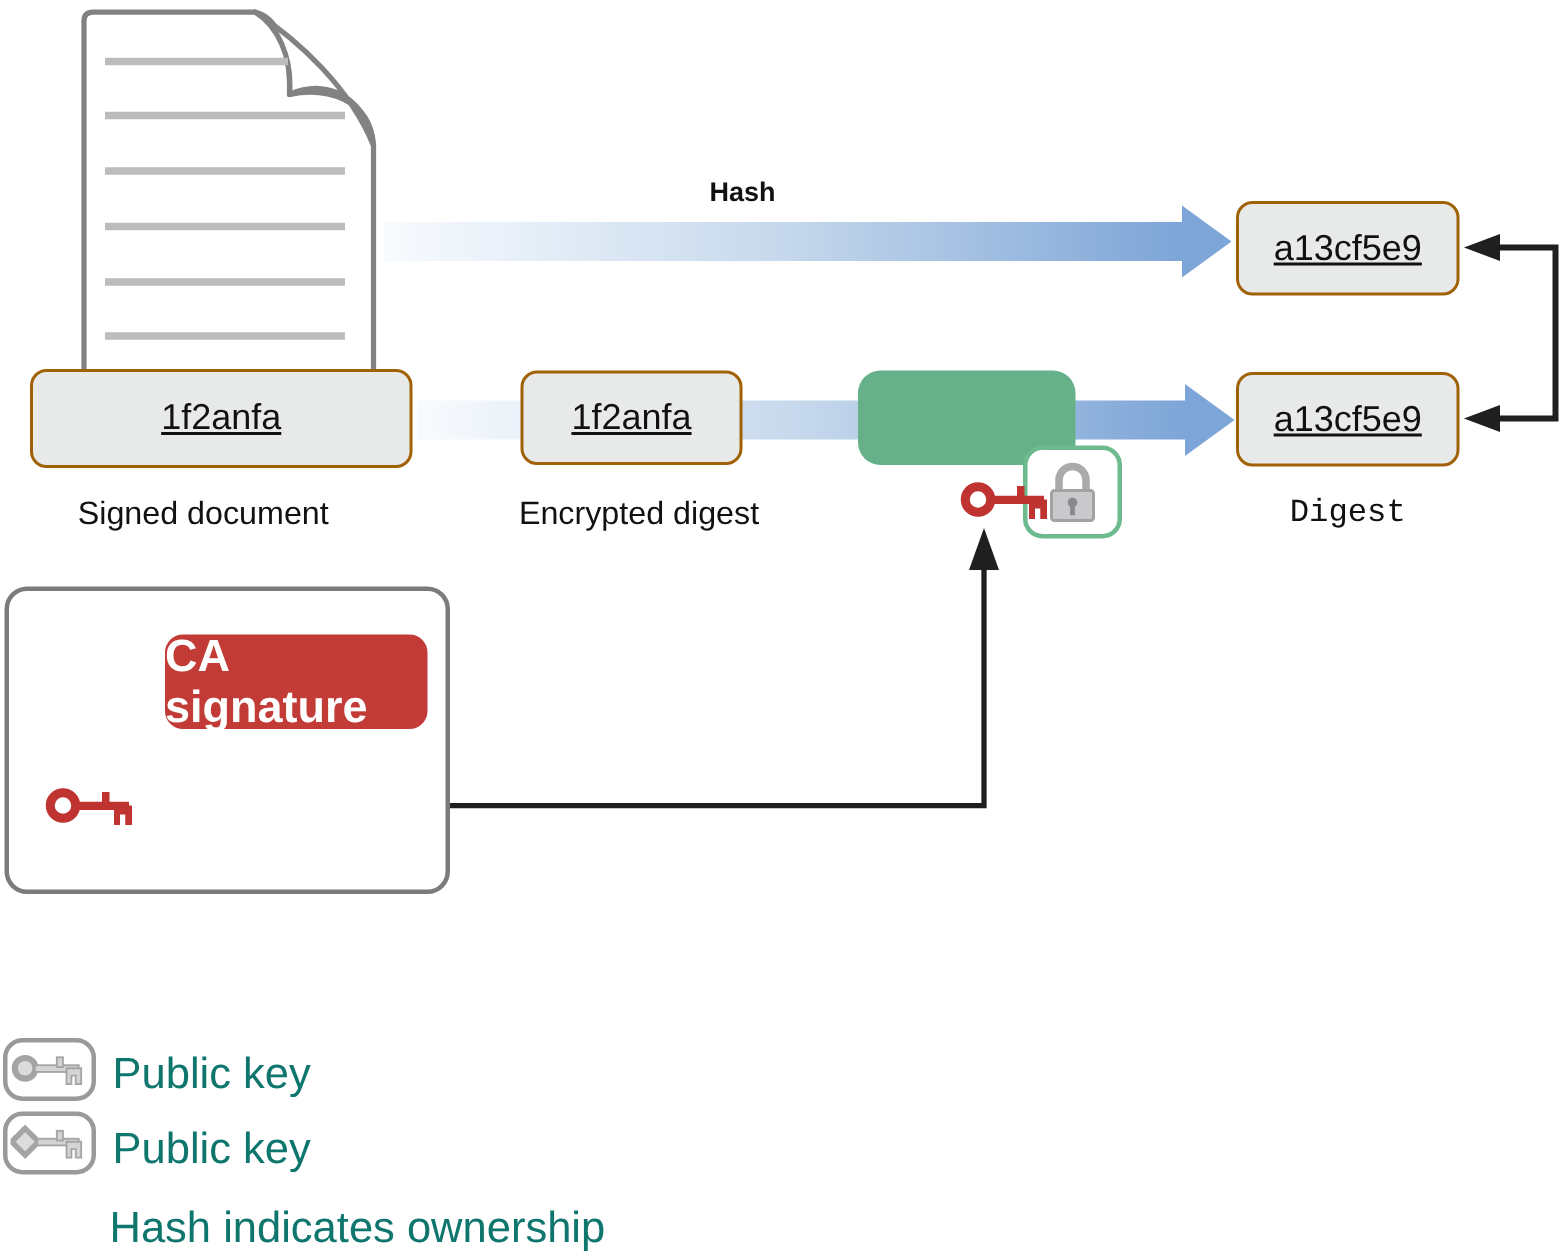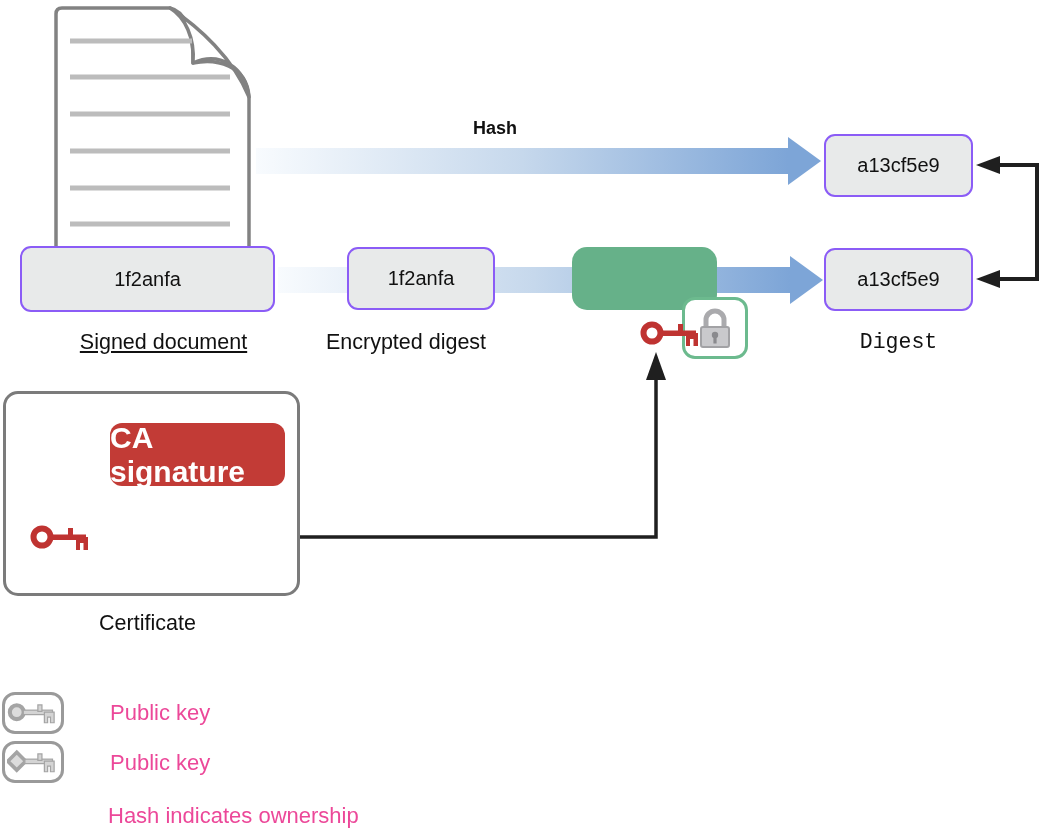--- a/index.html
+++ b/index.html
@@ -4,23 +4,23 @@
 <style>
   html,body{margin:0;padding:0;background:#ffffff;}
   #canvas{
     position:relative;width:1044px;height:836px;background:#ffffff;
     font-family:"Liberation Sans","DejaVu Sans",sans-serif;color:#1a1a1a;
     overflow:hidden;
   }
   .abs{position:absolute;}
   svg{display:block;}
   .hashbox{
-    background:#e8eaea;border:2px solid #8b5cf6;border-radius:11px;
+    background:#e8eaea;border:2px solid #a16207;border-radius:11px;
     display:flex;align-items:center;justify-content:center;
-    font-size:20px;color:#111;box-sizing:border-box;
+    font-size:24px;color:#111;box-sizing:border-box;text-decoration:underline;
   }
   .caption{
     font-size:21.5px;color:#111;text-align:center;white-space:nowrap;
   }
   .green-box{background:#66b189;border-radius:15px;}
   .lock-card{
     background:#ffffff;border:3px solid #6cba8e;border-radius:13px;
     box-sizing:border-box;display:flex;align-items:center;justify-content:center;
   }
   .cert-box{
@@ -28,21 +28,21 @@
     box-sizing:border-box;
   }
   .ca-box{
     background:#c23b36;border-radius:12px;display:flex;align-items:center;
     justify-content:center;color:#ffffff;font-weight:bold;font-size:30px;
   }
   .badge{
     background:#ffffff;border:3px solid #9a9a9a;border-radius:13px;
     box-sizing:border-box;display:flex;align-items:center;justify-content:center;
   }
-  .legend-label{font-size:22px;color:#ec4899;white-space:nowrap;margin-left:35px;}
+  .legend-label{font-size:29px;color:#0f766e;white-space:nowrap;}
   .hash-title{font-size:18px;font-weight:bold;text-align:center;color:#111;}
 </style>
 </head>
 <body>
 
 <div id="canvas">
 
   <svg class="abs" style="left:42px;top:2px;" width="212" height="248" viewBox="0 0 212 248">
     <path d="M14 12 Q14 6 20 6 L128 6 C141 9 152 26 151 61 C174 56 205 63 207 95 L207 246 L14 246 Z" fill="#ffffff" stroke="#828282" stroke-width="3.5" stroke-linejoin="round"></path>
     <path d="M128 6 C157 25 191 56 207 95 C203 65 178 49 151 61 C153 36 143 15 128 6 Z" fill="#ffffff" stroke="#828282" stroke-width="3.5" stroke-linejoin="round"></path>
@@ -85,26 +85,26 @@
       <path d="M92 537 H656 V377"></path>
       <polygon points="656,352 646,380 666,380" fill="#1f1f1f" stroke="none"></polygon>
     </g>
   </svg>
 
   <div class="abs hash-title" style="left:400px;top:118px;width:190px;">Hash</div>
 
   <div class="abs hashbox" style="left:20px;top:246px;width:255px;height:66px;">
     <span>1f2anfa</span>
   </div>
-  <div class="abs caption" style="left:36px;top:330px;width:255px;text-decoration:underline;">Signed document</div>
+  <div class="abs caption" style="left:8px;top:330px;width:255px;">Signed document</div>
 
   <div class="abs hashbox" style="left:347px;top:247px;width:148px;height:63px;">
     <span>1f2anfa</span>
   </div>
-  <div class="abs caption" style="left:316px;top:330px;width:180px;">Encrypted digest</div>
+  <div class="abs caption" style="left:336px;top:330px;width:180px;">Encrypted digest</div>
 
   <div class="abs green-box" style="left:572px;top:247px;width:145px;height:63px;"></div>
 
   <div class="abs lock-card" style="left:682px;top:297px;width:66px;height:62px;">
     <svg width="34" height="42" viewBox="0 0 34 42">
       <path d="M8 21 V13 A9 9 0 0 1 26 13 V21" fill="none" stroke="#aaaaad" stroke-width="5"></path>
       <rect x="3" y="20" width="28" height="20" rx="2" fill="#c9c9cc" stroke="#a2a2a5" stroke-width="2"></rect>
       <circle cx="17" cy="28" r="3.2" fill="#8a8a8e"></circle>
       <rect x="15.4" y="29" width="3.2" height="7.5" fill="#8a8a8e"></rect>
     </svg>
@@ -130,21 +130,20 @@
   <div class="abs ca-box" style="left:110px;top:423px;width:175px;height:63px;">
     <span>CA signature</span>
   </div>
 
   <svg class="abs" style="left:30px;top:521px;" width="64" height="34" viewBox="0 0 64 34">
     <circle cx="12" cy="16" r="8.5" fill="none" stroke="#bf3331" stroke-width="6"></circle>
     <rect x="20" y="13.5" width="36" height="5.5" fill="#bf3331"></rect>
     <rect x="38" y="7" width="5" height="8" fill="#bf3331"></rect>
     <path d="M46 16 h12 v13 h-4.5 v-7 h-3.5 v7 h-4 Z" fill="#bf3331"></path>
   </svg>
-  <div class="abs caption" style="left:40px;top:611px;width:215px;">Certificate</div>
 
   <div class="abs badge" style="left:2px;top:692px;width:62px;height:42px;">
     <svg width="52" height="28" viewBox="0 0 64 34">
       <circle cx="12" cy="16" r="8.5" fill="#dcdcdc" stroke="#a4a4a4" stroke-width="5"></circle>
       <rect x="20" y="13.5" width="36" height="5.5" fill="#d4d4d4" stroke="#a4a4a4" stroke-width="1.5"></rect>
       <rect x="38" y="7" width="5" height="8" fill="#d4d4d4" stroke="#a4a4a4" stroke-width="1.5"></rect>
       <path d="M46 16 h12 v13 h-4.5 v-7 h-3.5 v7 h-4 Z" fill="#d4d4d4" stroke="#a4a4a4" stroke-width="1.5"></path>
     </svg>
   </div>
   <div class="abs legend-label" style="left:75px;top:700px;">Public key</div>

